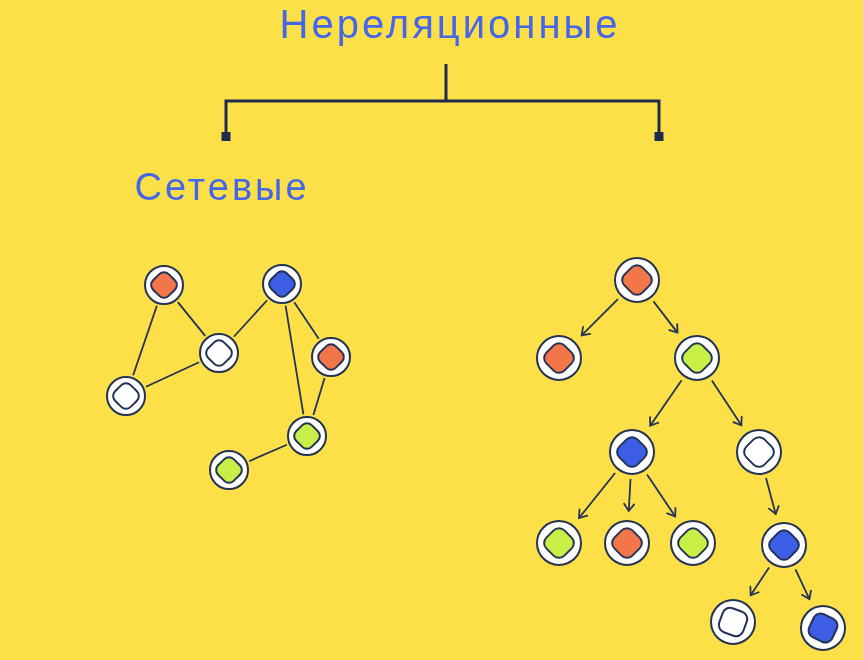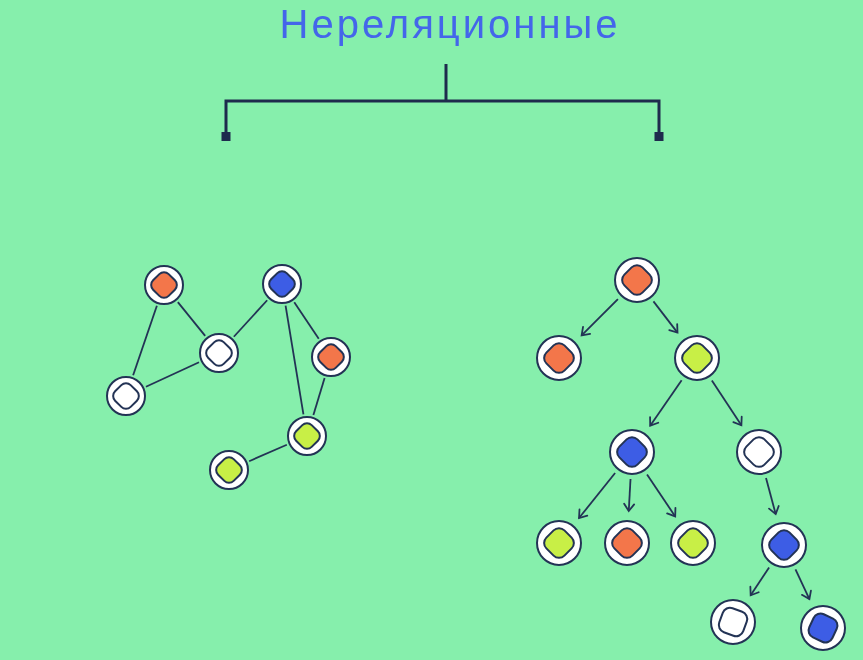--- a/index.html
+++ b/index.html
@@ -4,21 +4,21 @@
 <style>
   html, body {
     margin: 0;
     padding: 0;
     background: #ffffff;
   }
   .canvas {
     position: relative;
     width: 863px;
     height: 660px;
-    background: #86efac;
+    background: #fde047;
     overflow: hidden;
     font-family: "Liberation Sans", sans-serif;
   }
   .canvas svg {
     position: absolute;
     left: 0;
     top: 0;
   }
   .heading {
     position: absolute;
@@ -150,15 +150,16 @@
         </g>
         <g>
           <circle cx="823" cy="628" r="22" fill="#ffffff" stroke="#233355" stroke-width="2"></circle>
           <rect x="810.24" y="615.24" width="25.52" height="25.52" rx="7.656" fill="#3D5DE5" stroke="#233355" stroke-width="2" transform="rotate(25 823 628)"></rect>
         </g>
       </g>
   </svg>
 
   <div class="heading title-heading" style="left: 450px; color: rgb(68, 102, 234);">Нереляционные</div>
 
+  <div class="heading branch-heading" style="left: 222px; color: rgb(68, 102, 234);">Сетевые</div>
 
 
 </div>
 
 </body></html>

